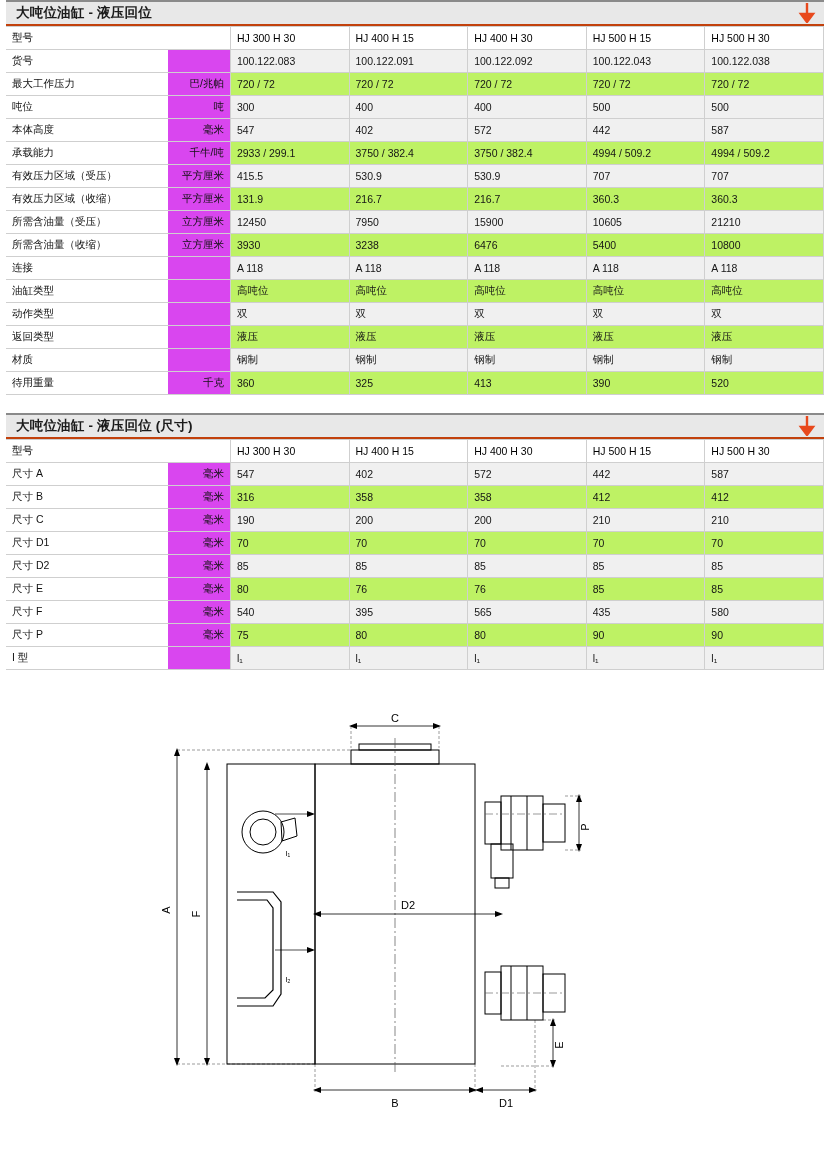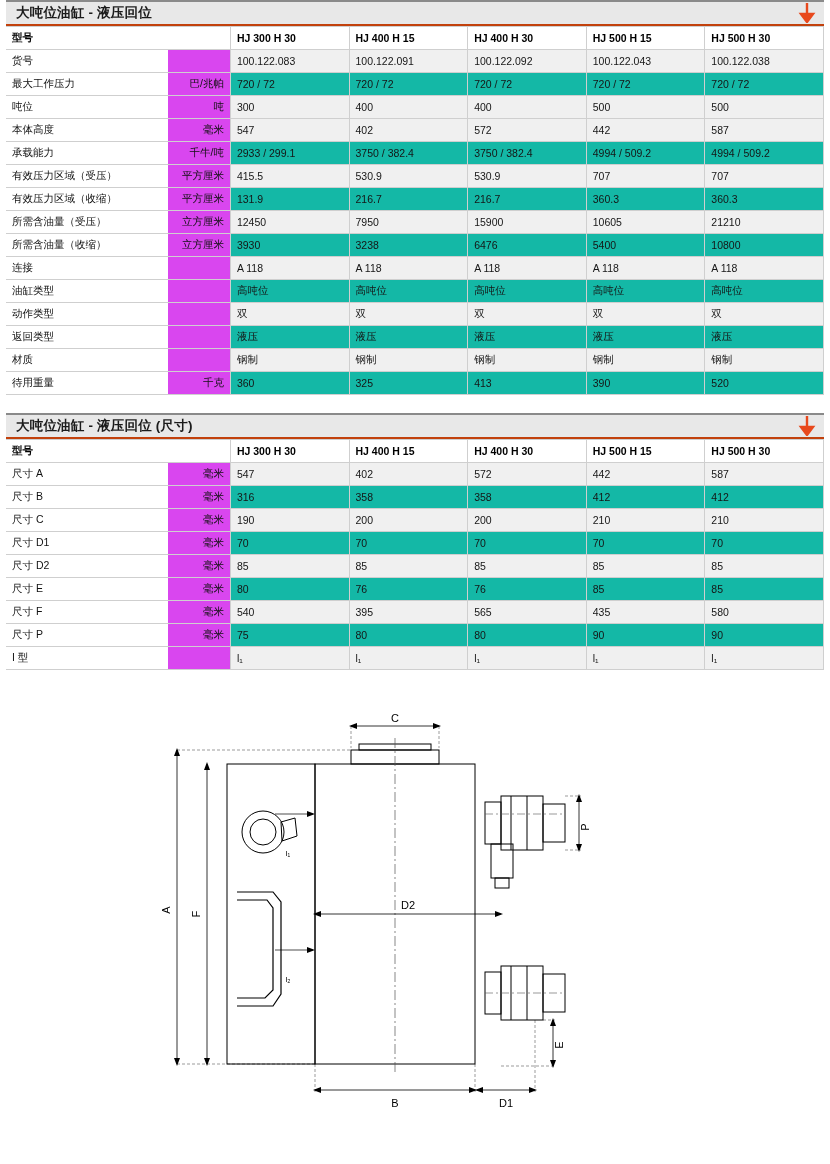--- a/index.html
+++ b/index.html
@@ -62,21 +62,21 @@
     padding: 4px 6px;
     height: 13px;
     vertical-align: middle;
     font-weight: normal;
     text-align: left;
     white-space: nowrap;
     overflow: hidden;
   }
   table.spec thead th {
     background: #ffffff;
-    font-weight: bold;
+    font-weight: normal;
     font-size: 10.5px;
     border-top: 1px solid #cfcfcf;
     border-bottom: 1px solid #cfcfcf;
   }
   table.spec thead th.hdr-label {
     border-left: none;
     border-right: none;
     background: #ffffff;
   }
   table.spec tbody td.lbl {
@@ -86,21 +86,21 @@
     color: #111;
   }
   table.spec tbody td.unit {
     background: #d946ef;
     text-align: right;
     border-left: none;
     border-right: none;
     color: #111;
   }
   table.spec tbody tr.odd td.val { background: #f0f0f0; }
-  table.spec tbody tr.even td.val { background: #14b8a6; }
+  table.spec tbody tr.even td.val { background: #bef264; }
   table.spec tbody td.val { color: #151515; }
 
   .gap { height: 18px; }
 
   .figure-wrap {
     margin-top: 44px;
     width: 830px;
     display: flex;
     justify-content: center;
   }

